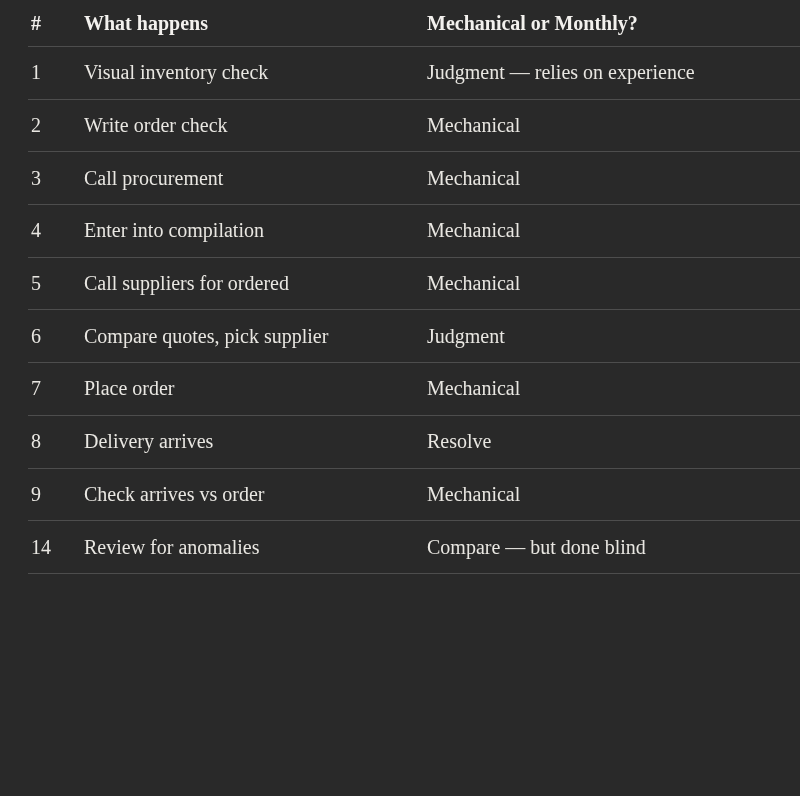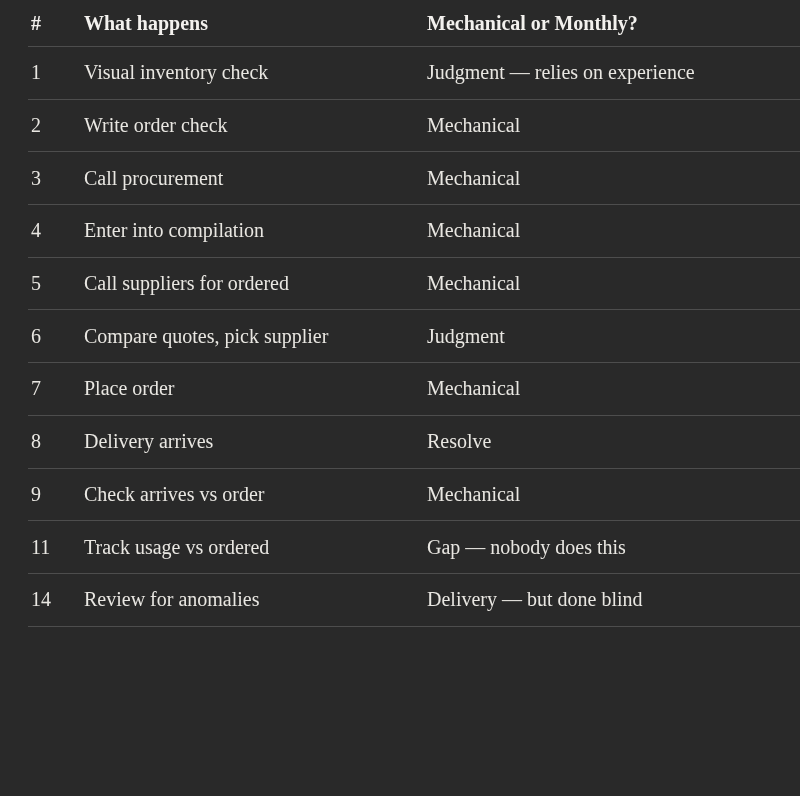--- a/index.html
+++ b/index.html
@@ -109,27 +109,22 @@
     <td>Resolve</td>
   </tr>
 
   <tr>
     <td>9</td>
     <td>Check arrives vs order</td>
     <td>Mechanical</td>
   </tr>
 
 
-  <tr>
-    <td>11</td>
-    <td>Track usage vs ordered</td>
-    <td>Gap — nobody does this</td>
-  </tr>
 
 
 
   <tr>
     <td>14</td>
     <td>Review for anomalies</td>
-    <td>Delivery — but done blind</td>
+    <td>Compare — but done blind</td>
   </tr>
 </tbody>
 </table>
 
 </body></html>

